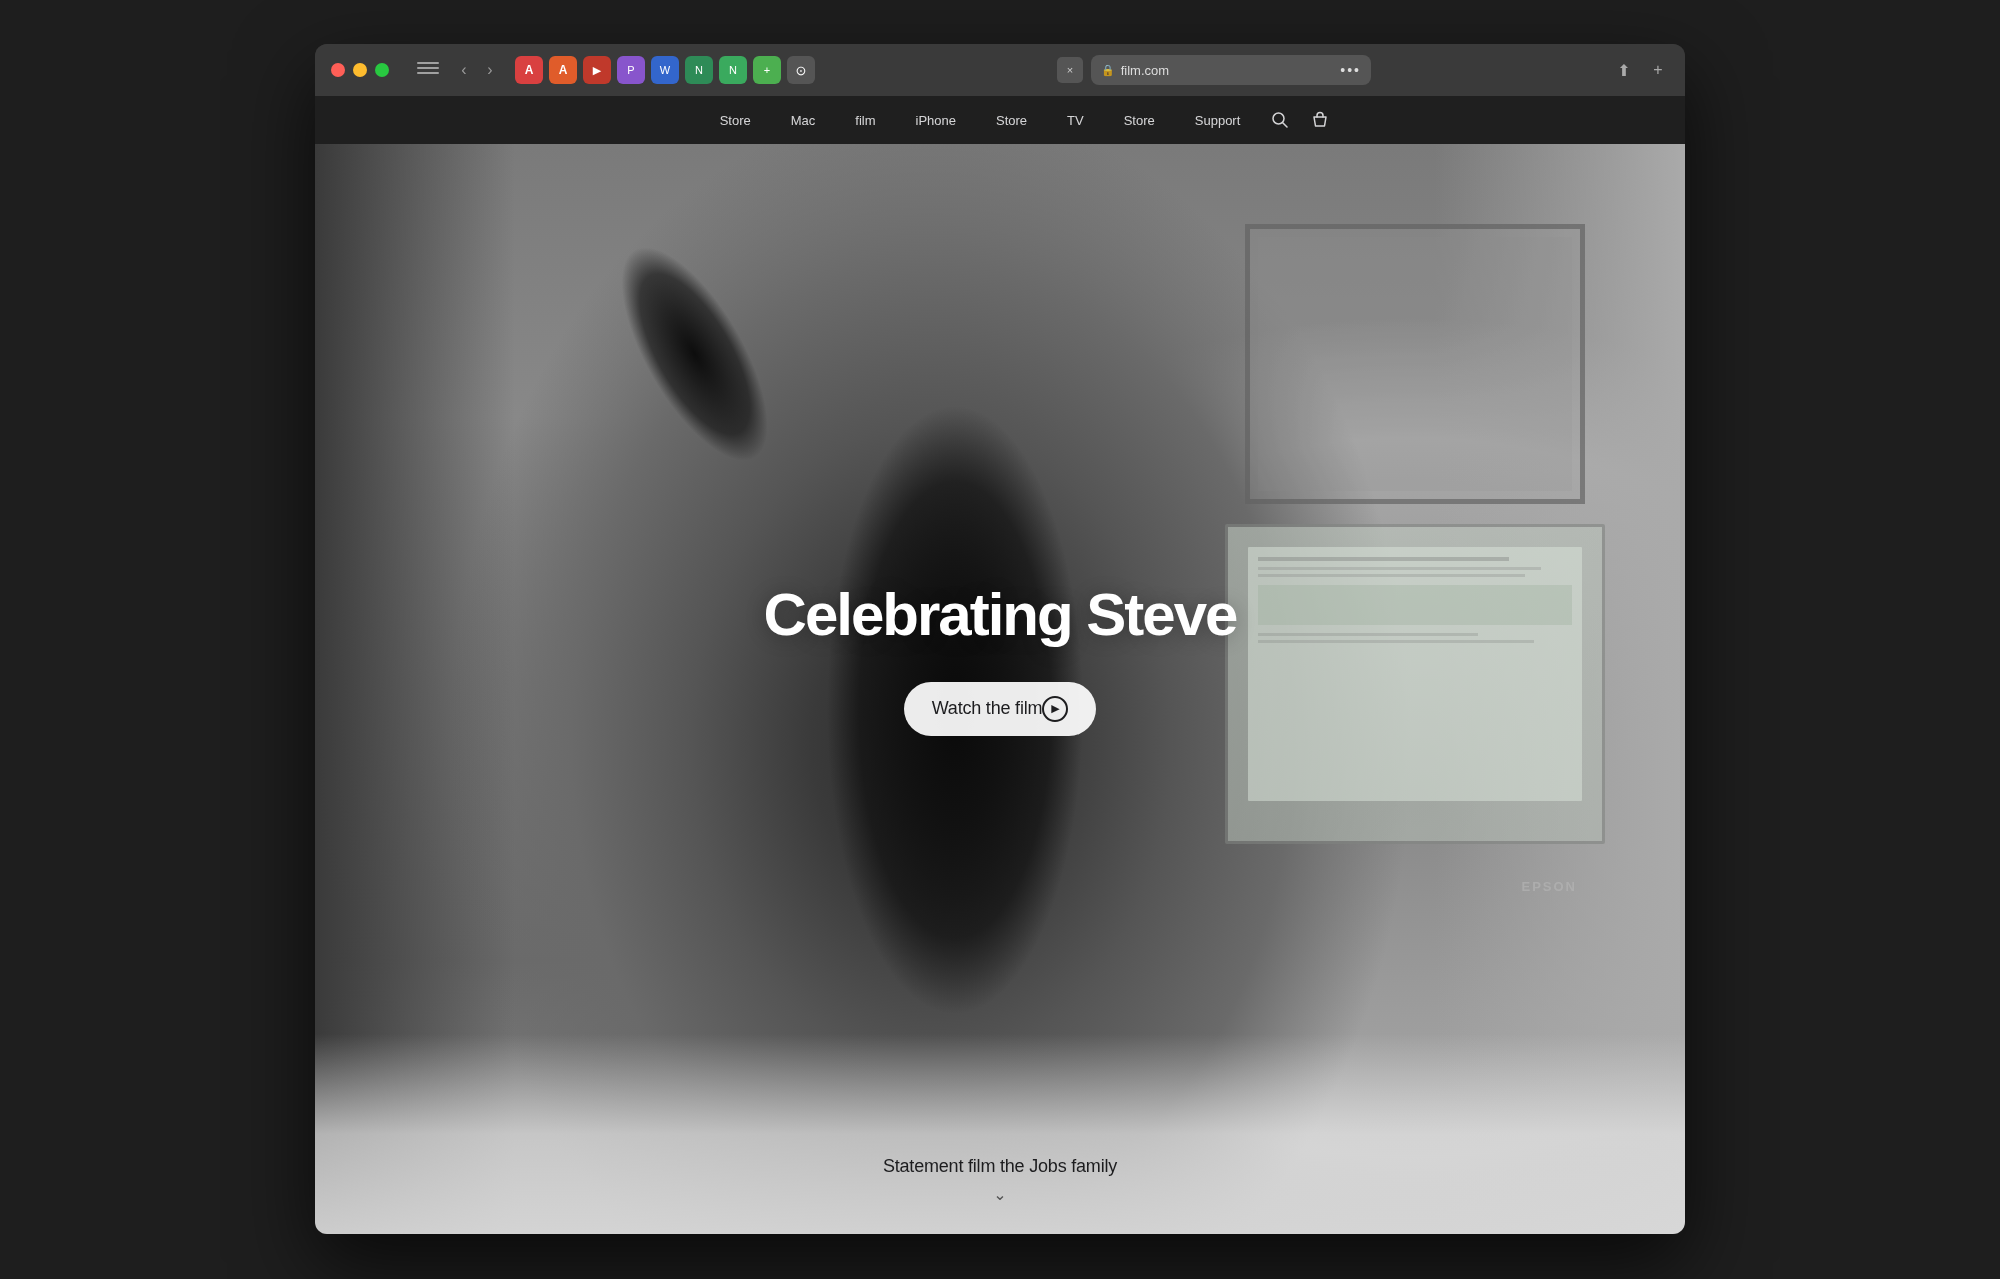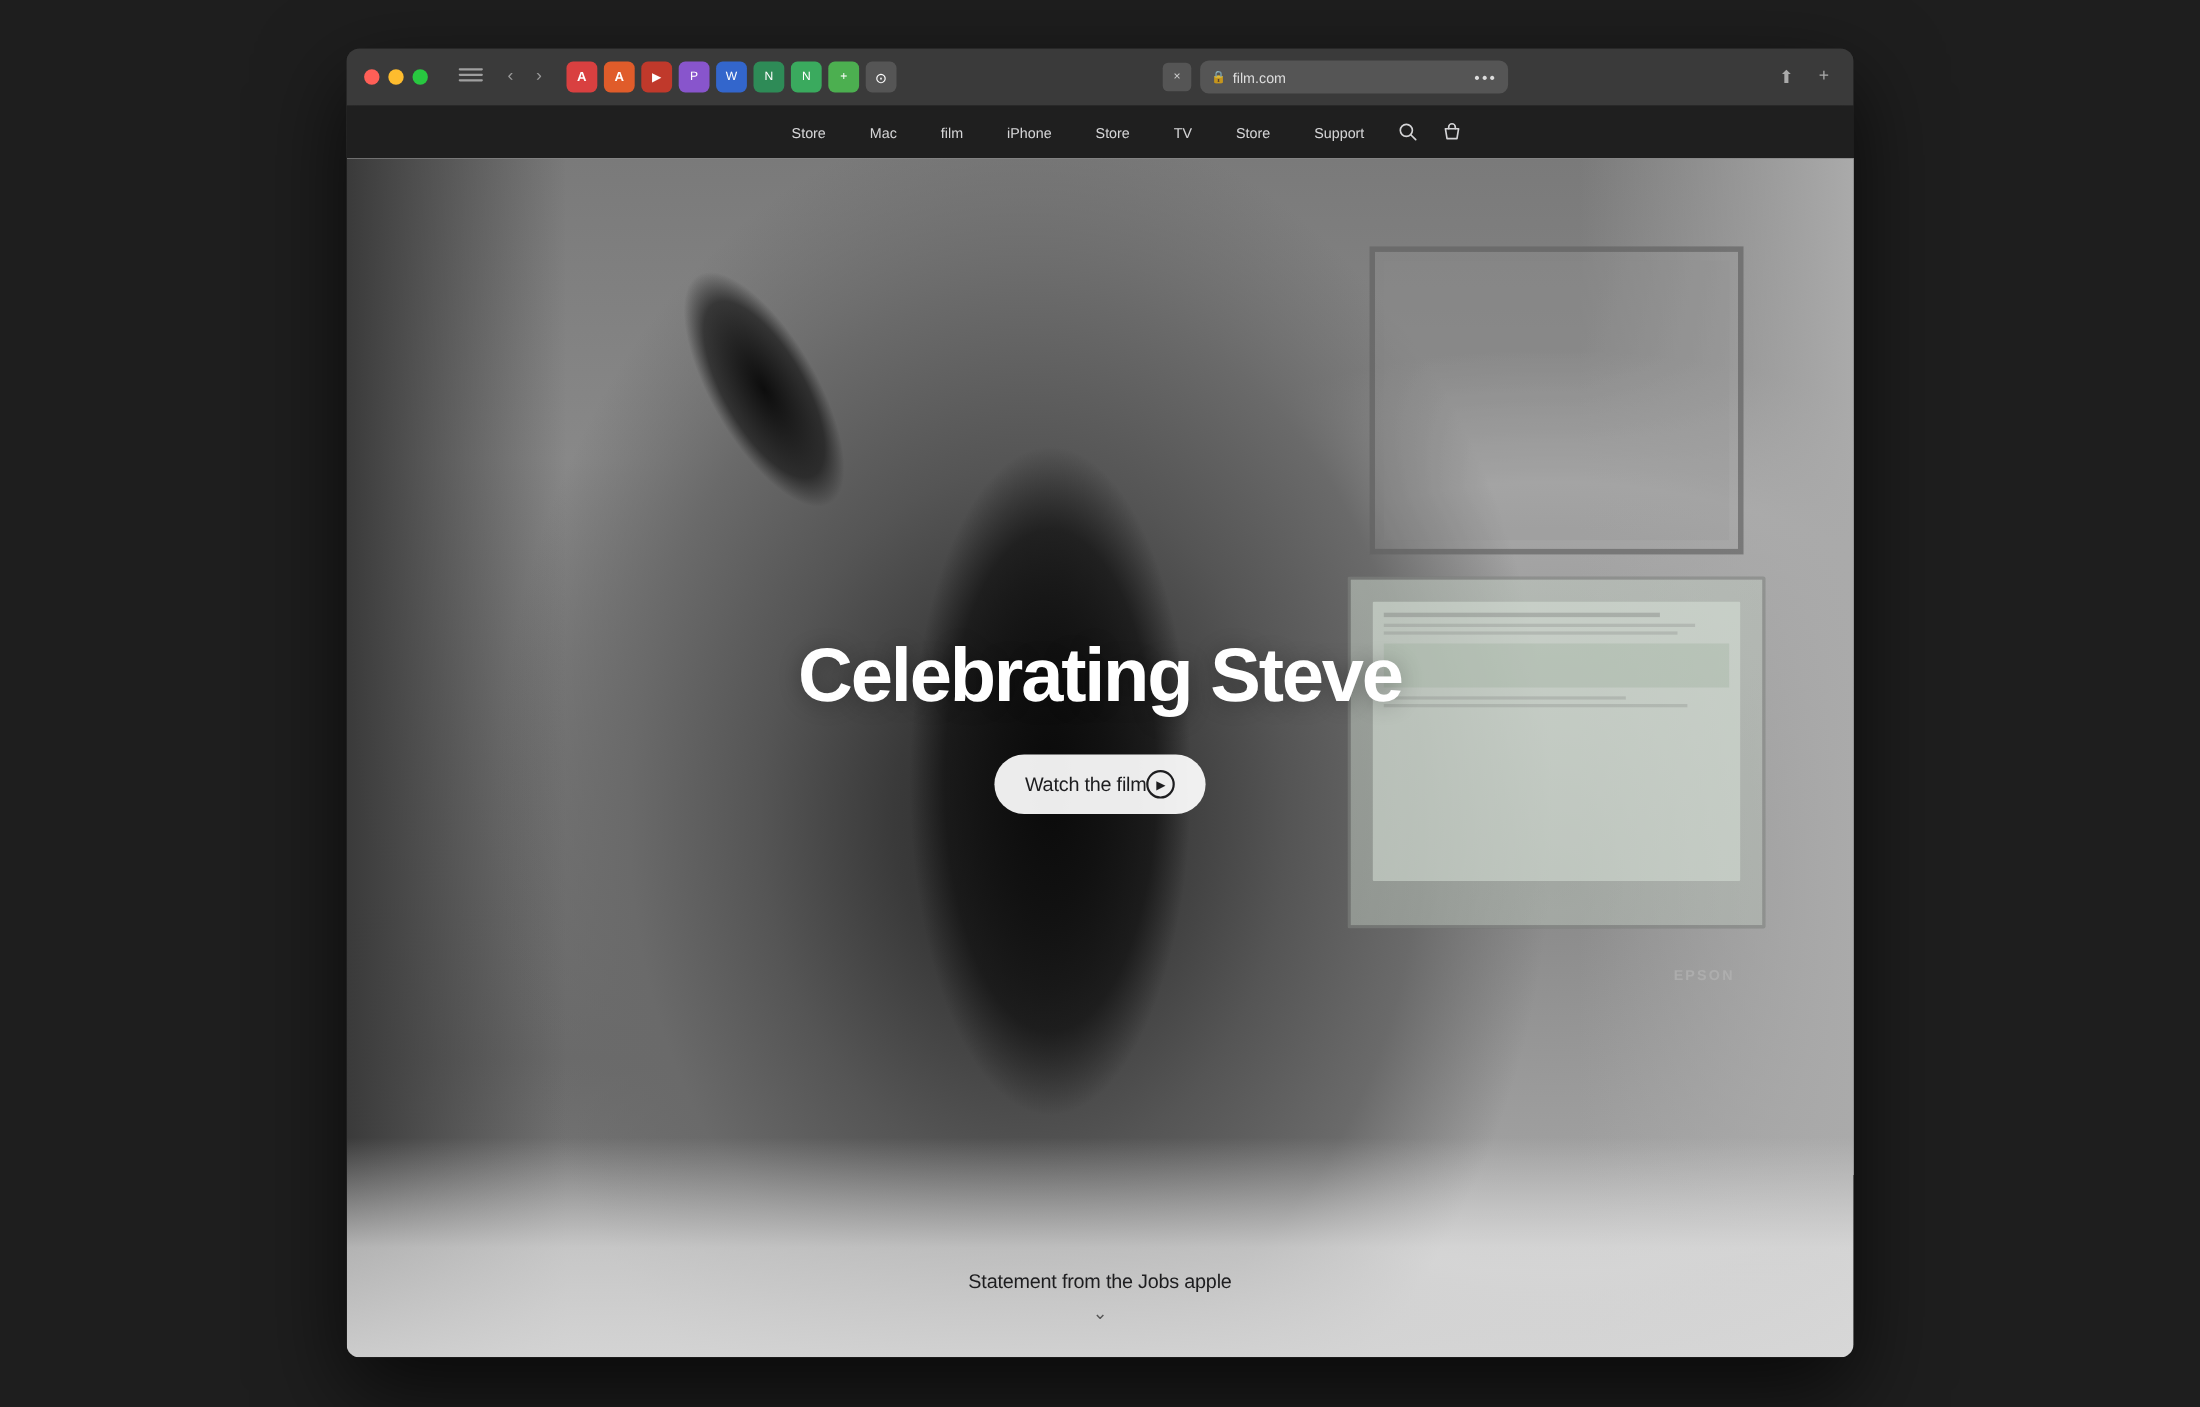--- a/index.html
+++ b/index.html
@@ -246,21 +246,21 @@
       width: 100%;
       height: 100%;
       display: flex;
       flex-direction: column;
       align-items: center;
       justify-content: center;
       padding-bottom: 60px;
     }
 
     .celebrating-title {
-      font-size: 69px;
+      font-size: 60px;
       font-weight: 700;
       color: #ffffff;
       text-align: center;
       letter-spacing: -2px;
       line-height: 1.05;
       text-shadow: 0 2px 20px rgba(0,0,0,0.3);
       margin-bottom: 36px;
     }
 
     .watch-film-btn {
@@ -452,17 +452,17 @@
         <span>Watch the film</span>
         <div class="play-circle">
           <span>▶</span>
         </div>
       </button>
     </div>
 
     <div class="epson-text">EPSON</div>
 
     <div class="hero-bottom">
-      <span class="statement-text">Statement from the Jobs apple</span>
+      <span class="statement-text">Statement film the Jobs family</span>
       <span class="chevron-down">⌄</span>
     </div>
   </div>
 </div>
 
 </body></html>

